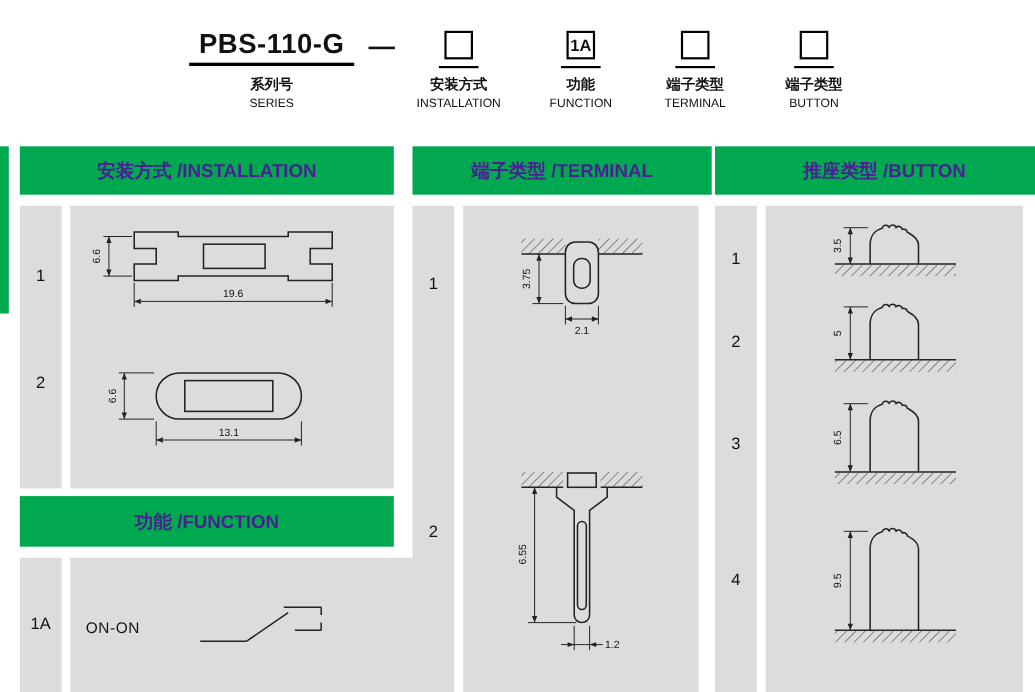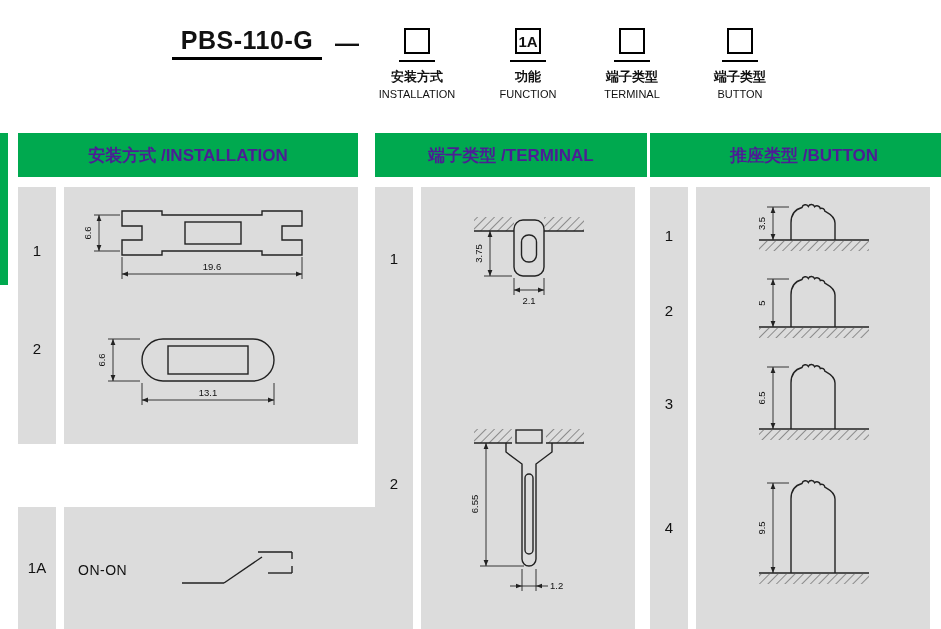--- a/index.html
+++ b/index.html
@@ -50,20 +50,24 @@
   </defs>
 </svg>
 
 <div class="page">
 
   <div class="green-tab"></div>
 
   <div class="series">
     <div class="series-text">PBS-110-G</div>
   </div>
+  <div class="field-label" style="left:187px;">
+    <div class="zh">系列号</div>
+    <div class="en">SERIES</div>
+  </div>
   <div class="dash">—</div>
 
   <div class="slot" style="left:399px;">
     <div class="slot-box"></div>
     <div class="slot-line"></div>
   </div>
   <div class="field-label" style="left:357px;">
     <div class="zh">安装方式</div>
     <div class="en">INSTALLATION</div>
   </div>
@@ -91,20 +95,21 @@
     <div class="slot-line"></div>
   </div>
   <div class="field-label" style="left:680px;">
     <div class="zh">端子类型</div>
     <div class="en">BUTTON</div>
   </div>
 
   <div class="hdr" style="left:18px; top:113px; width:340px;">安装方式 /INSTALLATION</div>
   <div class="hdr" style="left:375px; top:113px; width:272px;text-align:right;">端子类型 /TERMINAL</div>
   <div class="hdr" style="left:650px; top:113px; width:308px;">推座类型 /BUTTON</div>
+  <div class="hdr" style="left:18px; top:431px; width:340px; height:46px;">功能 /FUNCTION</div>
 
   <div class="numcol" style="left:18px; top:167px; width:38px; height:257px;">
     <div class="num" style="top:55px;">1</div>
     <div class="num" style="top:153px;">2</div>
   </div>
   <div class="panel" style="left:64px; top:167px; width:294px; height:257px;">
 
     <svg class="draw" style="left:8px; top:12px;" width="270" height="88" viewBox="0 0 270 88">
       <path class="ln" d="M50,12 H90 V16 H190 V12 H230 V27 H210 V41 H230 V56 H190 V52 H90 V56 H50 V41 H70 V27 H50 Z"></path>
       <rect class="ln" x="113" y="23" width="56" height="22"></rect>

